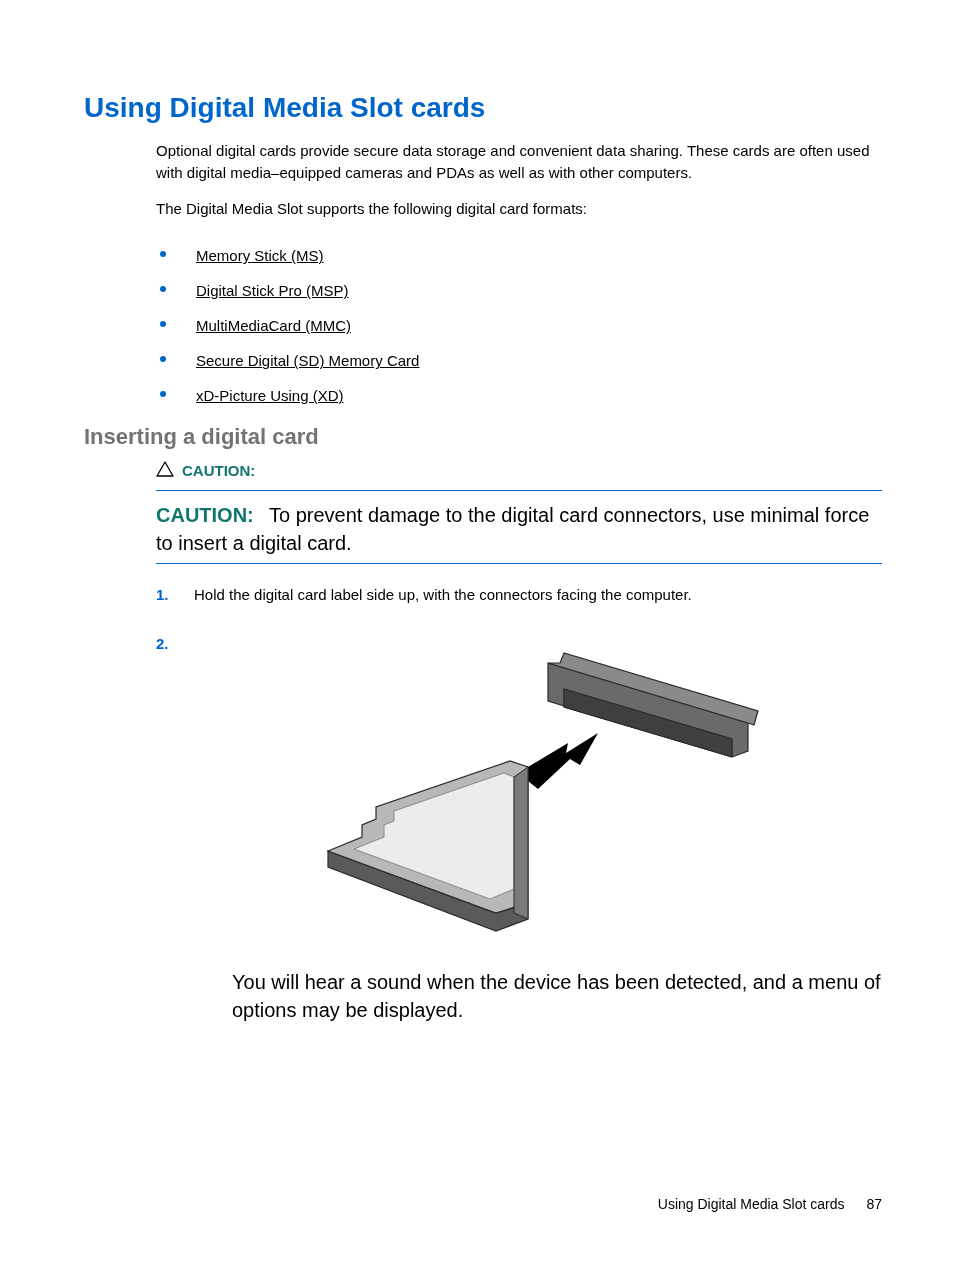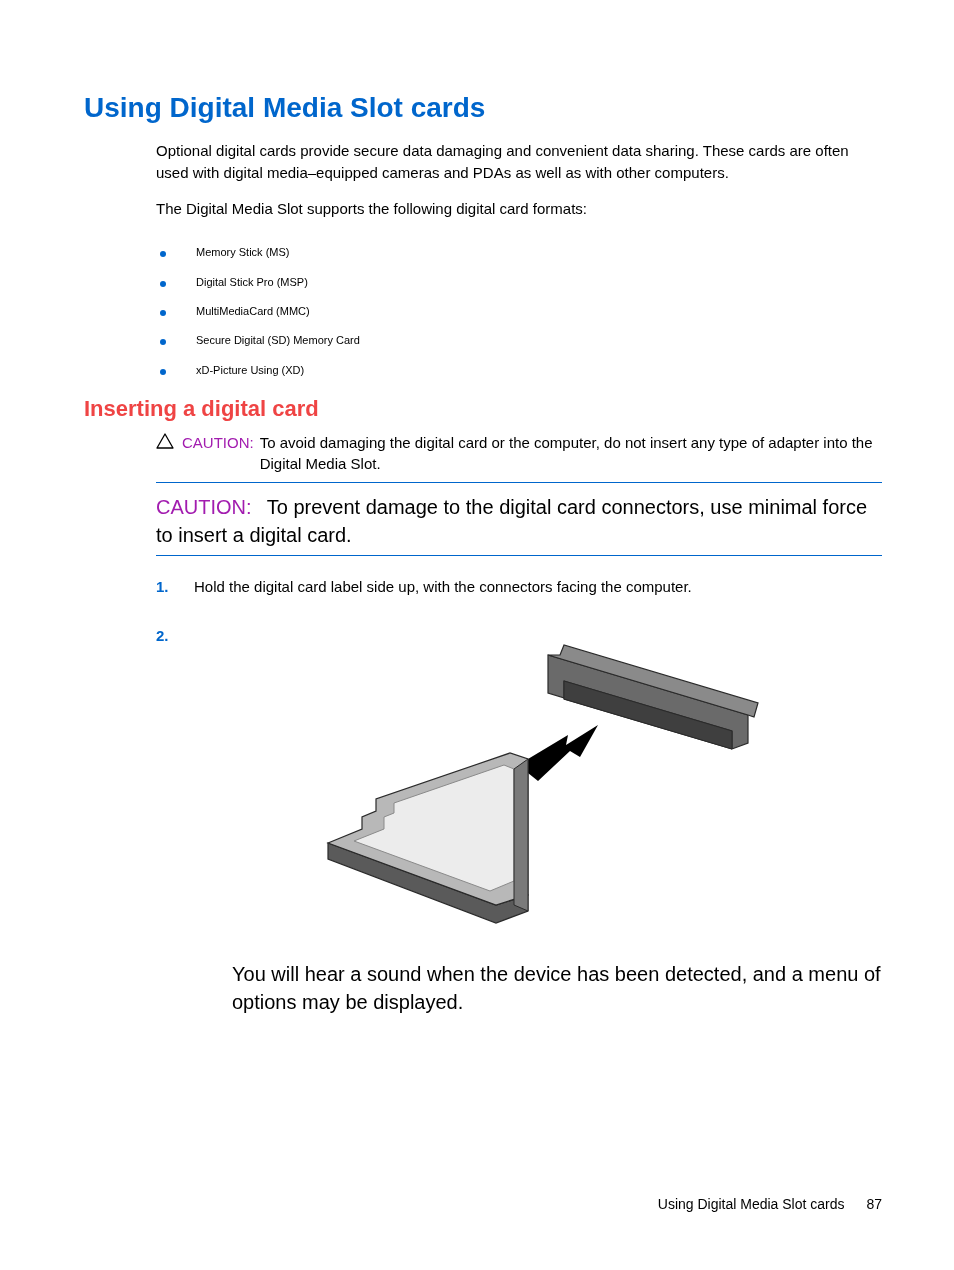--- a/index.html
+++ b/index.html
@@ -39,35 +39,36 @@
     }
     .bullet-list {
       list-style: none;
       padding: 0;
       margin-top: 4px;
       margin-bottom: 18px;
     }
     .bullet-item {
       position: relative;
       padding-left: 40px;
-      font-size: 11px;
+      font-size: 15px;
       line-height: 1.4;
       margin-bottom: 14px;
+      text-decoration: underline;
     }
     .bullet-dot {
       position: absolute;
       left: 4px;
       top: 6px;
       width: 6px;
       height: 6px;
       border-radius: 50%;
       background: #0066cc;
     }
     .sub-heading {
-      color: #ef4444;
+      color: #737373;
       font-size: 22px;
       font-weight: bold;
       margin-top: 6px;
       margin-bottom: 10px;
     }
     .caution-block {
       margin-left: 72px;
       position: relative;
     }
     .caution-row {
@@ -78,22 +79,22 @@
       align-items: flex-start;
       font-size: 15px;
       line-height: 1.4;
     }
     .caution-icon {
       flex-shrink: 0;
       margin-right: 8px;
       margin-top: 1px;
     }
     .caution-label {
-      color: #a21caf;
-      font-weight: normal;
+      color: #0f766e;
+      font-weight: bold;
       margin-right: 6px;
       flex-shrink: 0;
     }
     .caution-text {
       flex: 1;
     }
     .caution-row-no-icon {
       border-bottom: 1px solid #0066cc;
       padding-bottom: 6px;
       margin-bottom: 20px;
@@ -145,21 +146,21 @@
       margin-right: 18px;
     }
   </style>
 </head>
 <body>
 
 <div class="page-content">
   <h1 class="main-heading">Using Digital Media Slot cards</h1>
 
   <div class="body-indent">
-    <p class="para">Optional digital cards provide secure data damaging and convenient data sharing. These cards are often used with digital media–equipped cameras and PDAs as well as with other computers.</p>
+    <p class="para">Optional digital cards provide secure data storage and convenient data sharing. These cards are often used with digital media–equipped cameras and PDAs as well as with other computers.</p>
     <p class="para2">The Digital Media Slot supports the following digital card formats:</p>
 
     <ul class="bullet-list">
       <li class="bullet-item">
         <span class="bullet-dot"></span>
         <span>Memory Stick (MS)</span>
       </li>
       <li class="bullet-item">
         <span class="bullet-dot"></span>
         <span>Digital Stick Pro (MSP)</span>
@@ -182,21 +183,20 @@
   <h2 class="sub-heading">Inserting a digital card</h2>
 
   <div class="caution-block">
     <div class="caution-row">
       <span class="caution-icon">
         <svg width="18" height="16" viewBox="0 0 18 16">
           <path d="M9 1 L17 15 L1 15 Z" fill="none" stroke="#000000" stroke-width="1.3" stroke-linejoin="round"></path>
         </svg>
       </span>
       <span class="caution-label">CAUTION:</span>
-      <span class="caution-text">To avoid damaging the digital card or the computer, do not insert any type of adapter into the Digital Media Slot.</span>
     </div>
 
     <div class="caution-row-no-icon">
       <span class="caution-label">CAUTION:</span>
       <span>To prevent damage to the digital card connectors, use minimal force to insert a digital card.</span>
     </div>
   </div>
 
   <ol class="ordered-list">
     <li class="ordered-item">

